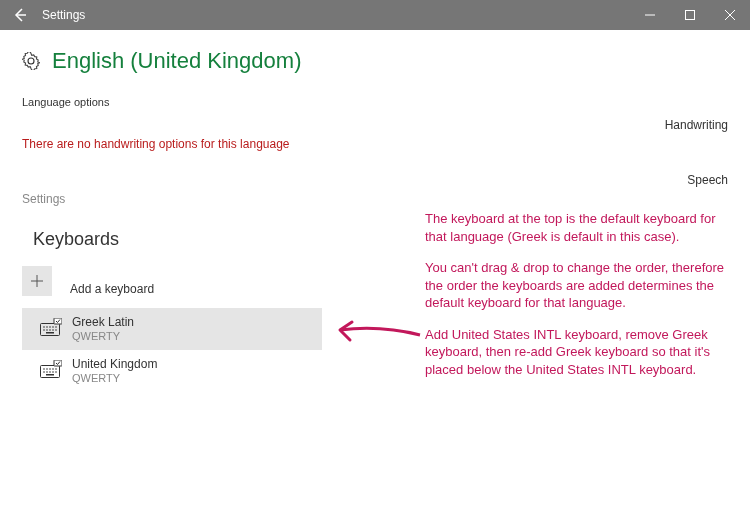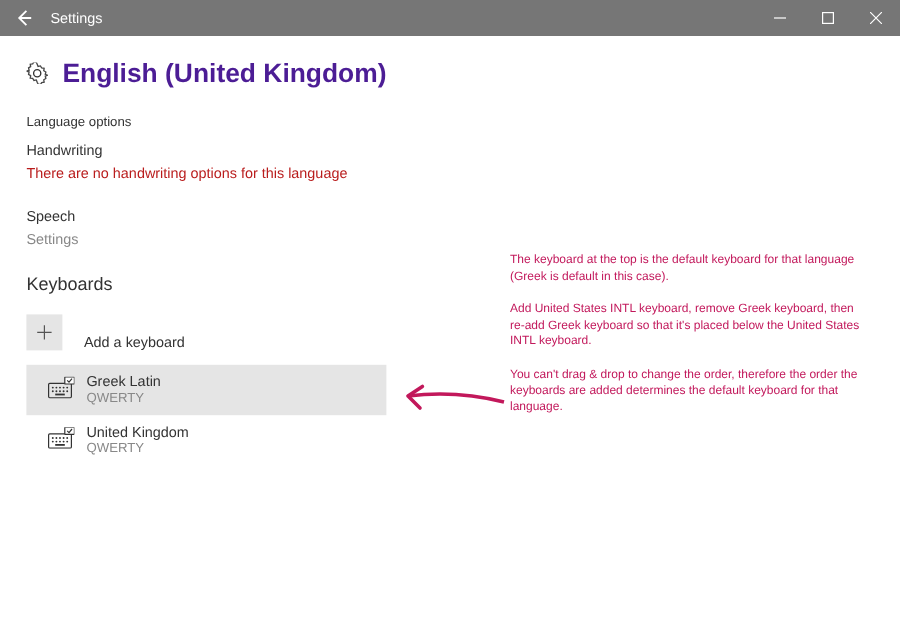--- a/index.html
+++ b/index.html
@@ -61,50 +61,51 @@
 
     .header-row {
       display: flex;
       align-items: center;
       gap: 12px;
       margin-bottom: 22px;
     }
 
     .header-title {
       font-size: 22px;
-      font-weight: 700;
-      color: #4c1d95;
+      font-weight: 400;
+      color: #15803d;
     }
 
     .section-heading {
       font-size: 11px;
       font-weight: 400;
       color: #333;
       margin-bottom: 10px;
     }
 
     .sub-heading {
       font-size: 12px;
       color: #333;
       margin-bottom: 5px;
+      text-align: right;
     }
 
     .sub-text {
       font-size: 12px;
       color: #b91c1c;
     }
 
     .sub-text-grey {
       font-size: 12px;
       color: #888;
     }
 
     .hw-section { margin-bottom: 22px; }
     .speech-section { margin-bottom: 23px; }
-    .kb-section-heading { margin-bottom: 16px; font-size: 15px; }
+    .kb-section-heading { margin-bottom: 16px; font-size: 18px; margin-left: 11px; }
 
     .add-keyboard {
       display: flex;
       align-items: flex-end;
       gap: 18px;
       margin-bottom: 12px;
       cursor: pointer;
     }
 
     .add-box {
@@ -164,21 +165,21 @@
       pointer-events: none;
     }
 
     .annotation {
       position: absolute;
       left: 425px;
       top: 210px;
       width: 300px;
       color: #c2185b;
       font-family: "Comic Sans MS", cursive;
-      font-size: 10px;
+      font-size: 13px;
       line-height: 1.35;
       pointer-events: none;
     }
 
     .annotation p {
       margin-bottom: 14px;
     }
   </style>
 </head>
 <body>
@@ -295,15 +296,15 @@
 
 </div>
 
 <svg class="arrow-overlay" width="95" height="30" viewBox="0 0 95 30">
   <path d="M90 20 Q 50 10 10 15" stroke="#c2185b" stroke-width="3" fill="none"></path>
   <path d="M10 15 L22 7 M10 15 L20 25" stroke="#c2185b" stroke-width="3" fill="none" stroke-linecap="round"></path>
 </svg>
 
 <div class="annotation">
   <p>The keyboard at the top is the default keyboard for that language (Greek is default in this case).</p>
+  <p>You can't drag &amp; drop to change the order, therefore the order the keyboards are added determines the default keyboard for that language.</p>
   <p>Add United States INTL keyboard, remove Greek keyboard, then re-add Greek keyboard so that it's placed below the United States INTL keyboard.</p>
-  <p>You can't drag &amp; drop to change the order, therefore the order the keyboards are added determines the default keyboard for that language.</p>
 </div>
 
 </body></html>

